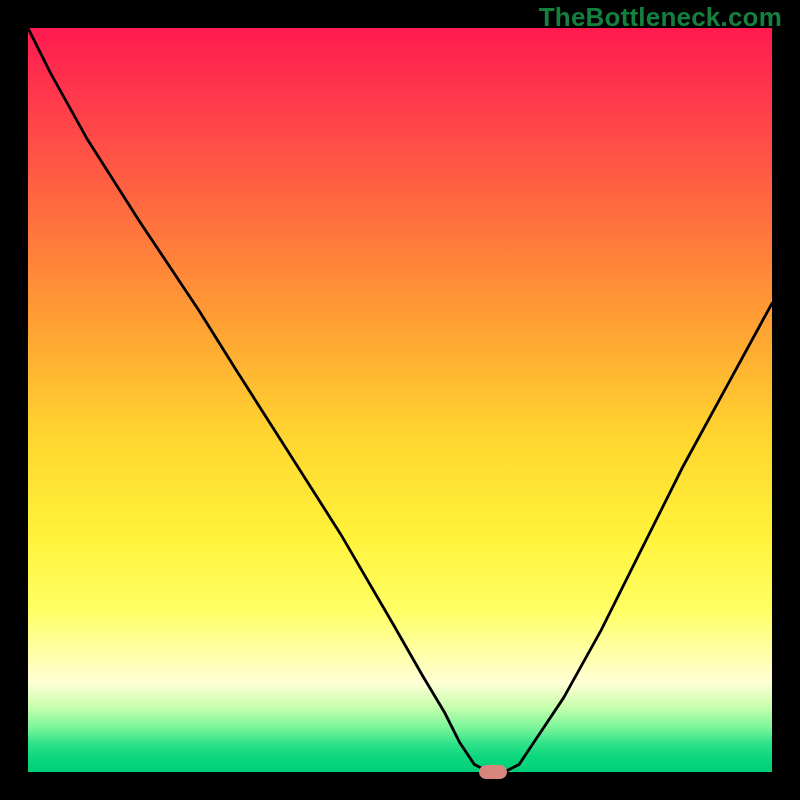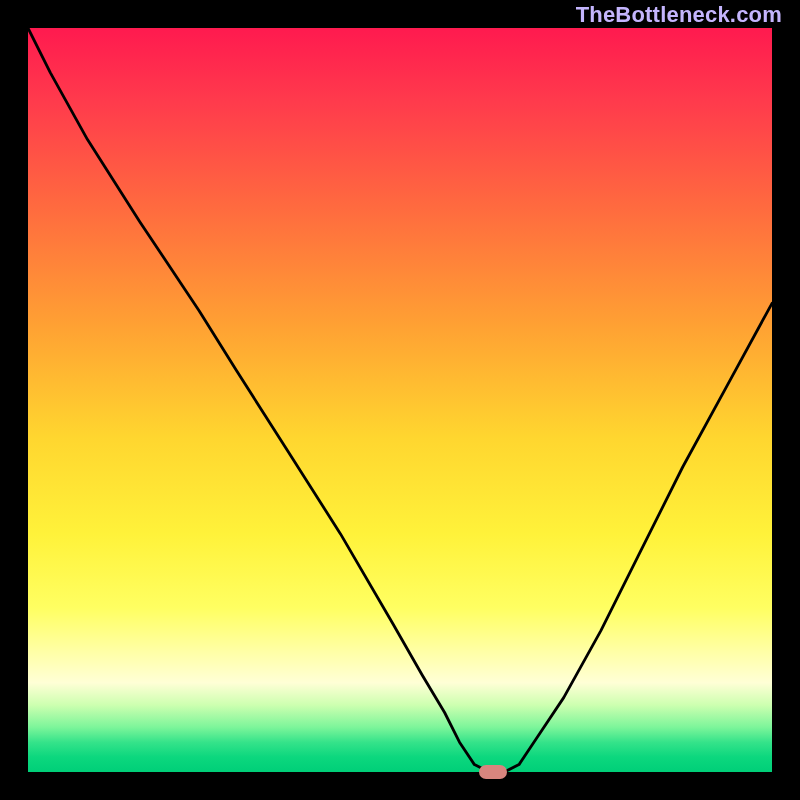--- a/index.html
+++ b/index.html
@@ -14,23 +14,23 @@
     position: relative;
     width: 800px;
     height: 800px;
     background: #000;
   }
   .watermark {
     position: absolute;
     top: 2px;
     right: 18px;
     font-family: Arial, Helvetica, sans-serif;
-    font-size: 22px;
+    font-size: 26px;
     font-weight: bold;
-    color: #c4b5fd;
+    color: #15803d;
     letter-spacing: 0.2px;
     text-align: right;
   }
   .plot-area {
     position: absolute;
     left: 28px;
     top: 28px;
     width: 744px;
     height: 744px;
     background: linear-gradient(

